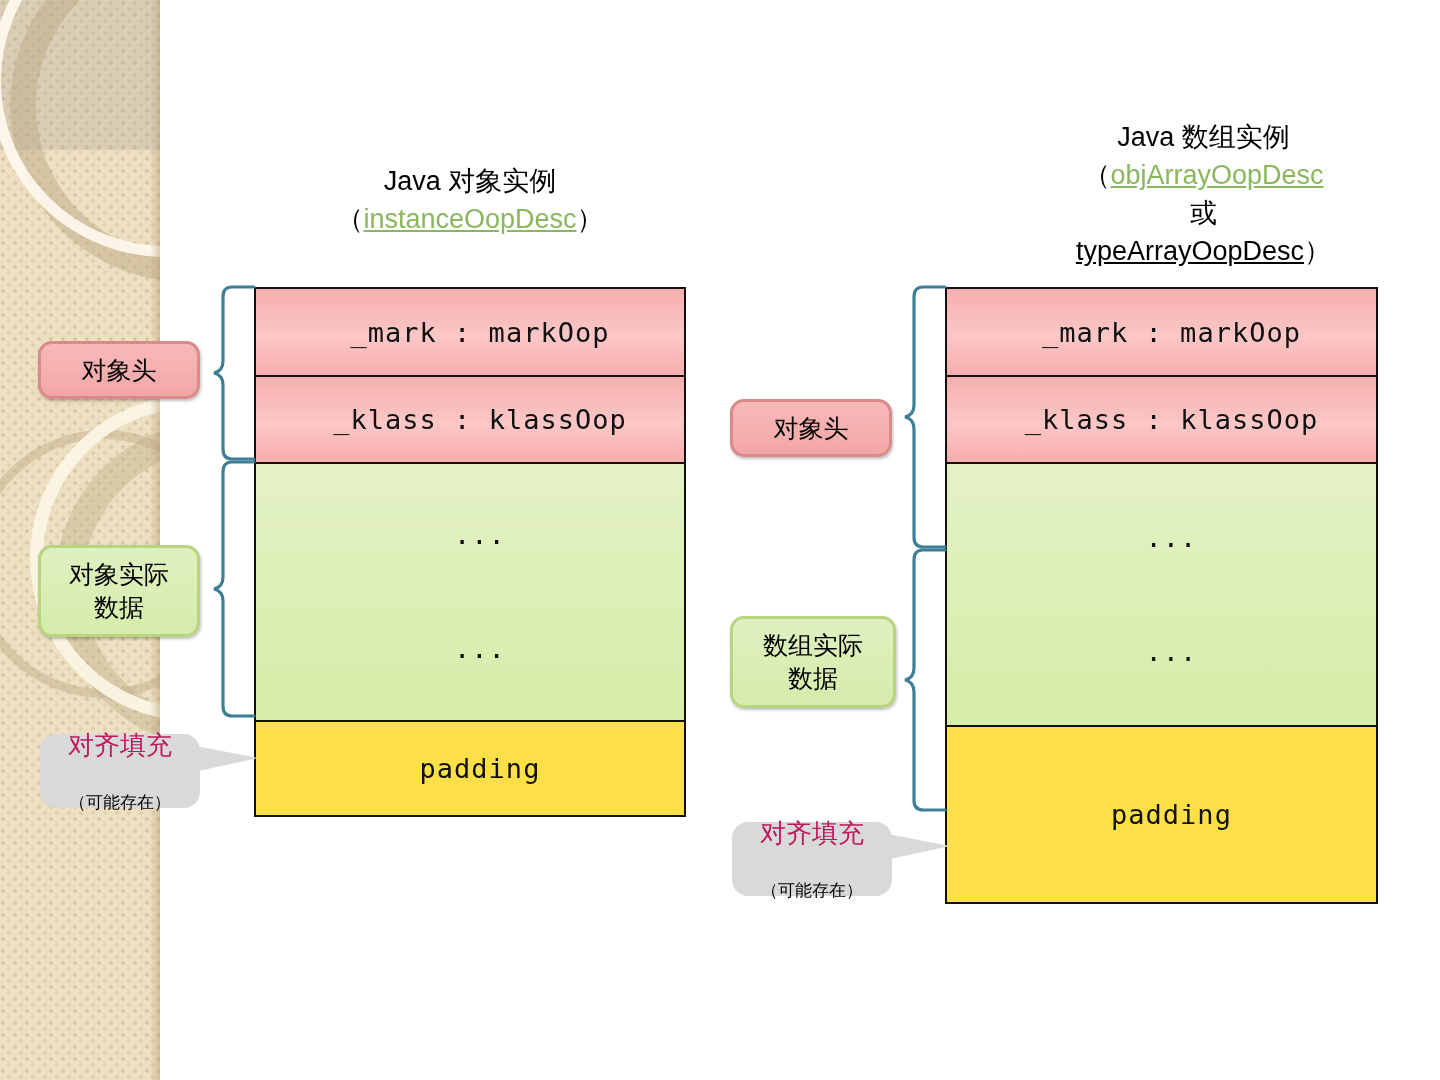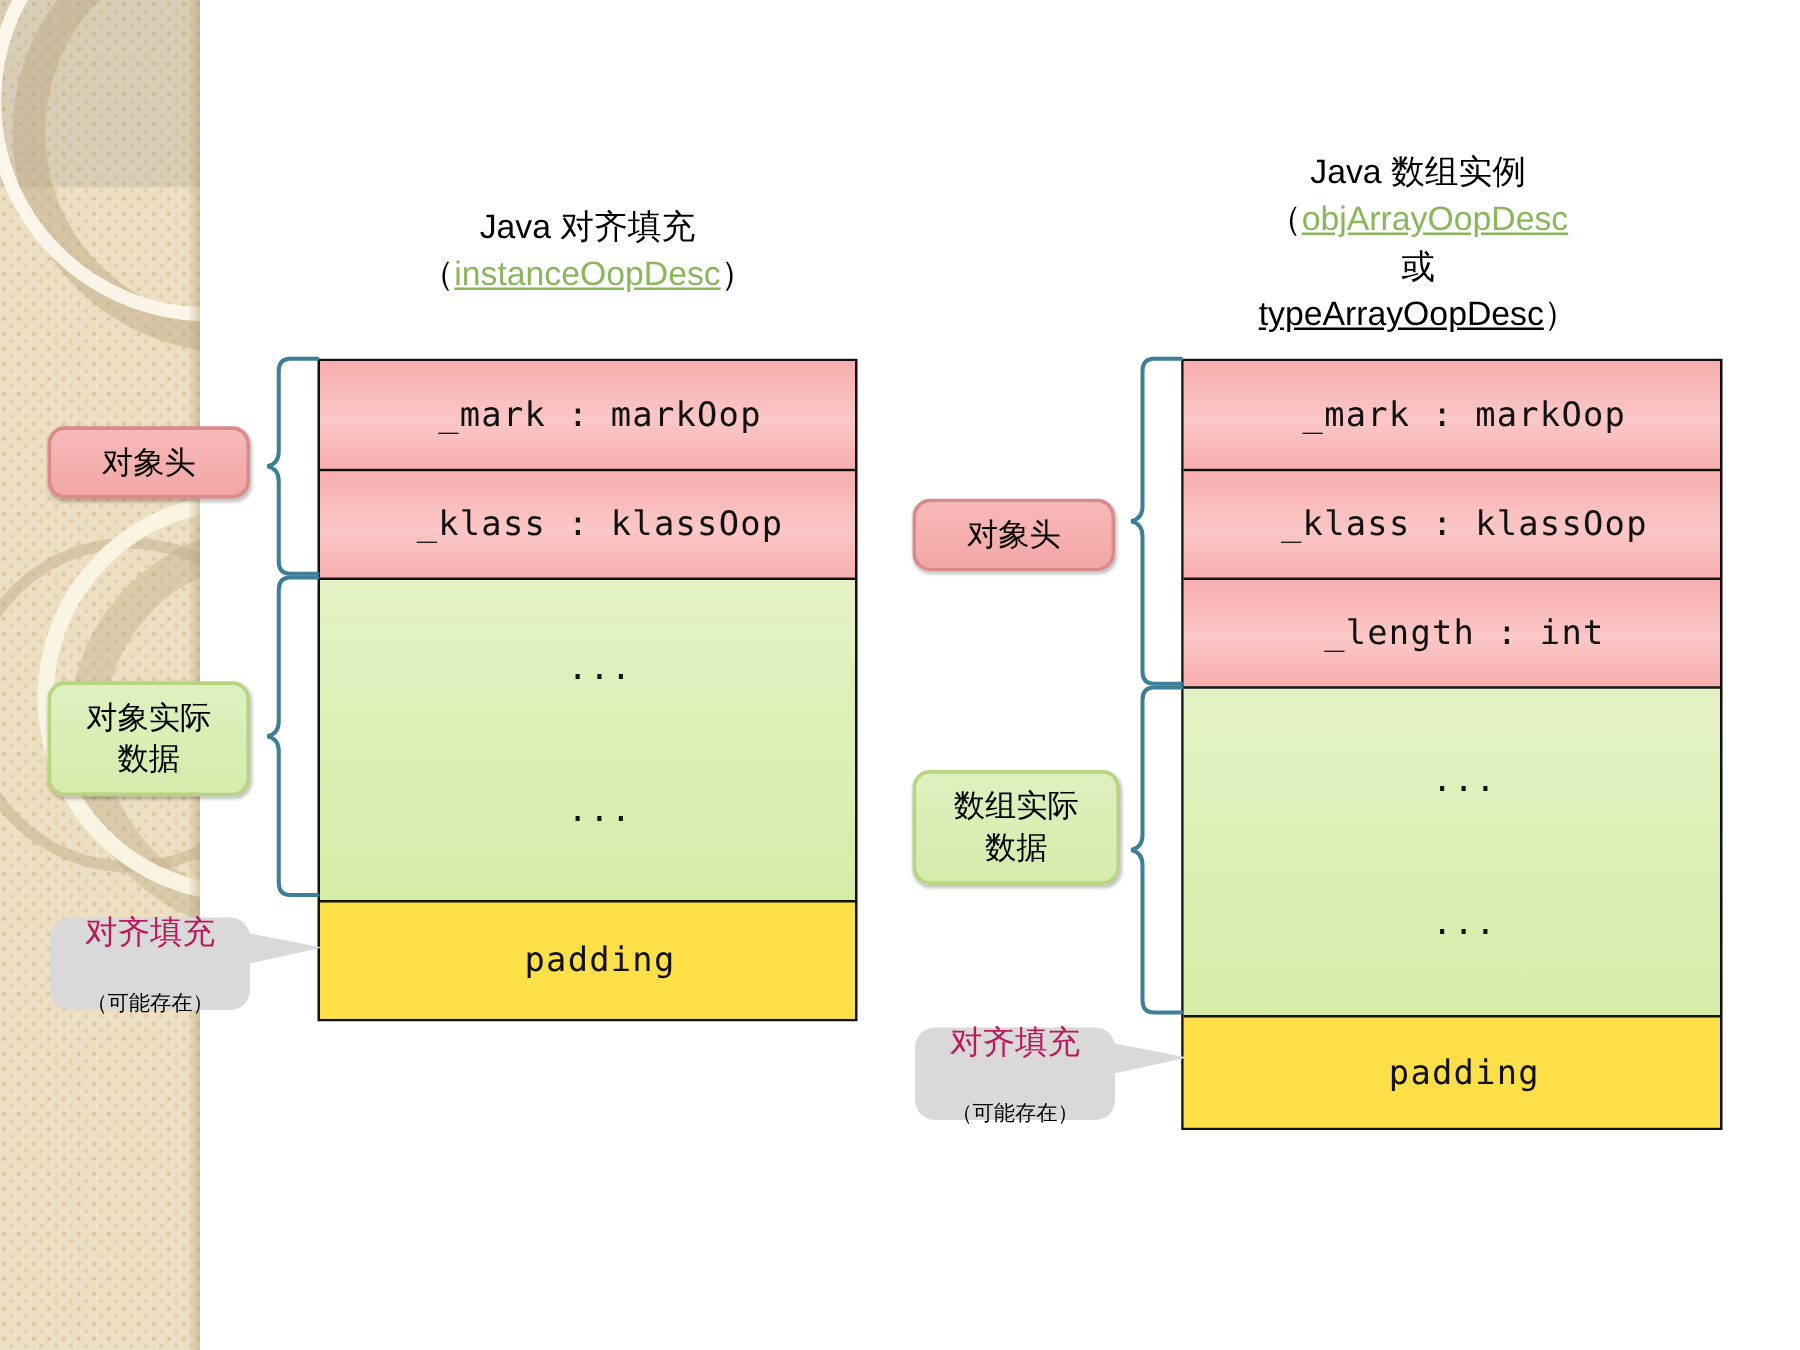--- a/index.html
+++ b/index.html
@@ -86,21 +86,21 @@
   <div class="topband"></div>
   <div class="ring" id="ring-b"></div>
   <div class="ring" id="ring-a"></div>
   <div class="ring" id="ring-e"></div>
   <div class="ring" id="ring-d"></div>
   <div class="ring" id="ring-c"></div>
   <div class="edge"></div>
 </div>
 
 <div class="diagram-title" style="left:254px;top:162px;width:432px;">
-  <div>Java 对齐填充</div>
+  <div>Java 对象实例</div>
   <div>
     <span>（</span><span class="link-green">instanceOopDesc</span><span>）</span>
   </div>
 </div>
 
 <div class="layout-box" style="left:254px;top:287px;width:432px;height:530px;">
   <div class="row row-pink" style="height:86px;"><span>_mark : markOop</span></div>
   <div class="row row-pink" style="height:87px;"><span>_klass : klassOop</span></div>
   <div class="row row-green" style="height:258px;">
     <div class="multi">
@@ -129,35 +129,34 @@
 </div>
 
 <svg class="bubble-tail" style="left:180px;top:737px;width:80px;height:50px;" viewBox="0 0 80 50">
   <path d="M0 6 L78 21 L0 38 Z" fill="#d9d9d9"></path>
 </svg>
 <div class="bubble" style="left:40px;top:734px;width:160px;height:74px;">
   <div class="b1">对齐填充</div>
   <div class="b2">（可能存在）</div>
 </div>
 
-<div class="diagram-title" style="left:918px;top:118px;width:433px;">
+<div class="diagram-title" style="left:987px;top:118px;width:433px;">
   <div>Java 数组实例</div>
   <div>
     <span>（</span><span class="link-green">objArrayOopDesc</span>
   </div>
   <div>或</div>
   <div>
     <span class="link-black">typeArrayOopDesc</span><span>）</span>
   </div>
 </div>
 
 <div class="layout-box" style="left:945px;top:287px;width:433px;height:617px;">
   <div class="row row-pink" style="height:86px;"><span>_mark : markOop</span></div>
   <div class="row row-pink" style="height:87px;"><span>_klass : klassOop</span></div>
-  <div class="row row-pink" style="height:87px;"><span>_length : int</span></div>
   <div class="row row-green" style="height:263px;">
     <div class="multi">
       <div>...</div>
       <div>...</div>
     </div>
   </div>
   <div class="row row-gray" style="flex:1;"><span>padding</span></div>
 </div>
 
 <svg class="brace" style="left:899px;top:283px;width:50px;height:268px;" viewBox="0 0 50 268">

